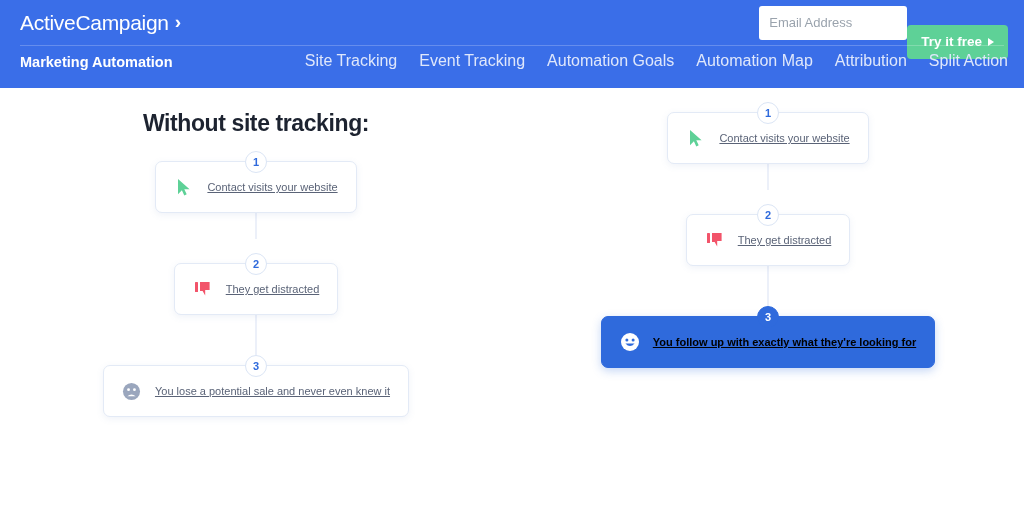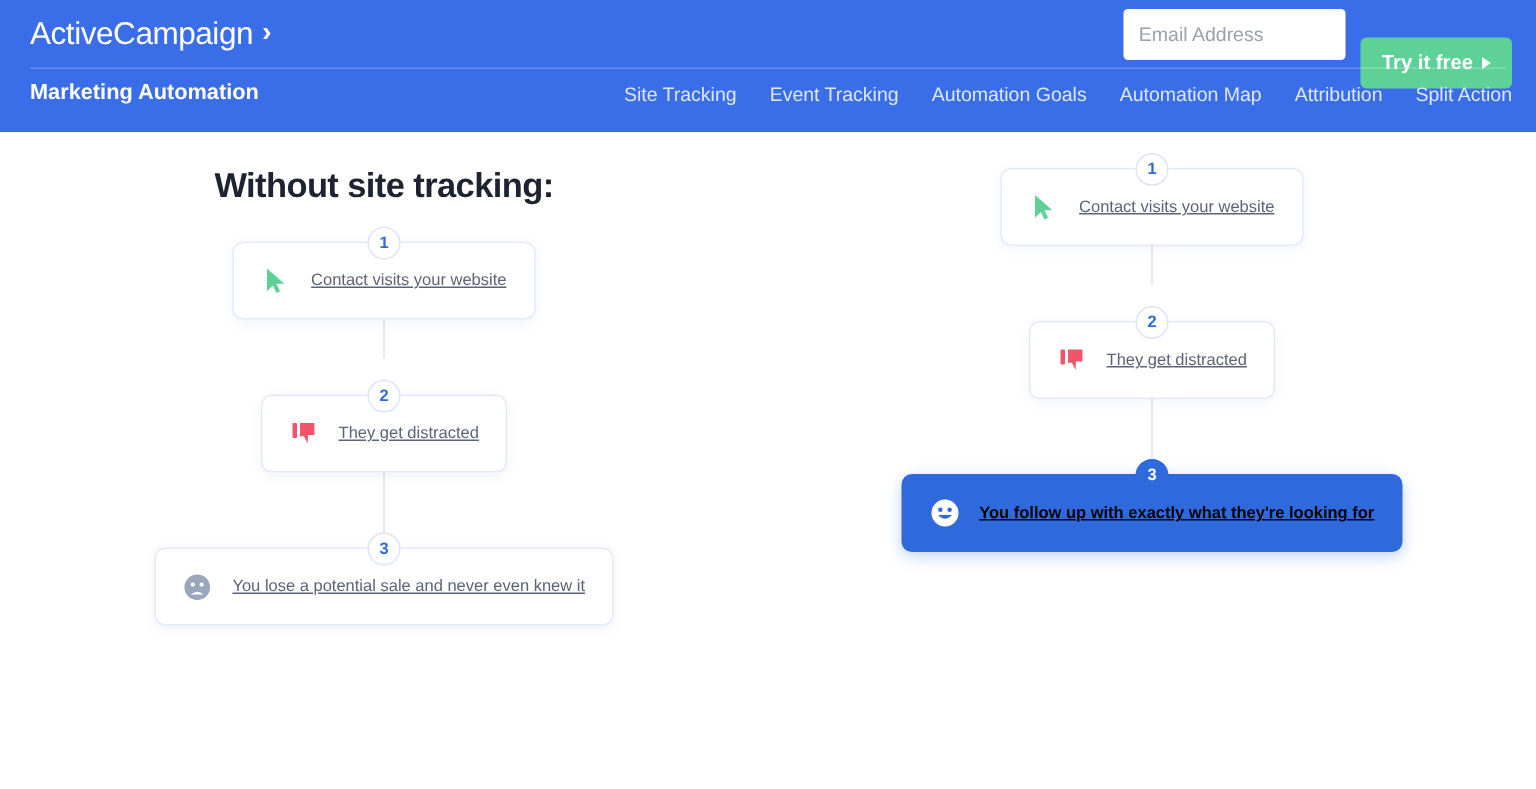--- a/index.html
+++ b/index.html
@@ -70,21 +70,20 @@
     height:34px;
     border:none;
     border-radius:3px;
     background:#ffffff;
     font-family:"Liberation Sans", sans-serif;
     font-size:13px;
     color:#3b4a5e;
     padding:0 10px;
     box-sizing:border-box;
     outline:none;
-    margin-right:10px;
   }
   .email-input::placeholder{color:#9aa3ad;}
   .try-btn{
     background:#5ed197;
     color:#ffffff;
     border:none;
     border-radius:4px;
     height:34px;
     padding:0 14px;
     font-family:"Liberation Sans", sans-serif;
@@ -123,21 +122,21 @@
     font-weight:700;
     white-space:nowrap;
   }
   .subnav-links{
     display:flex;
     align-items:center;
     gap:22px;
   }
   .subnav-link{
     color:#dfe7fb;
-    font-size:13px;
+    font-size:16px;
     font-weight:400;
     white-space:nowrap;
     cursor:pointer;
   }
 
   
   .main{
     height:438px;
     display:flex;
     background:#ffffff;

